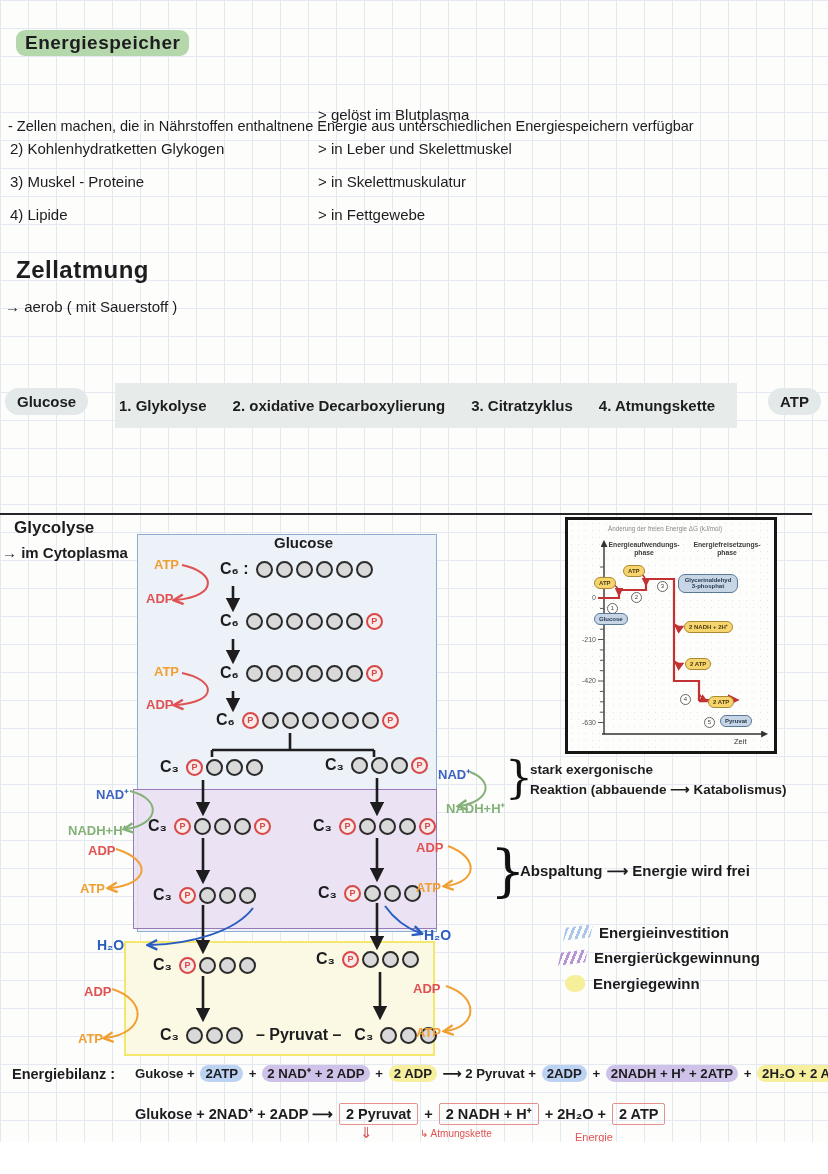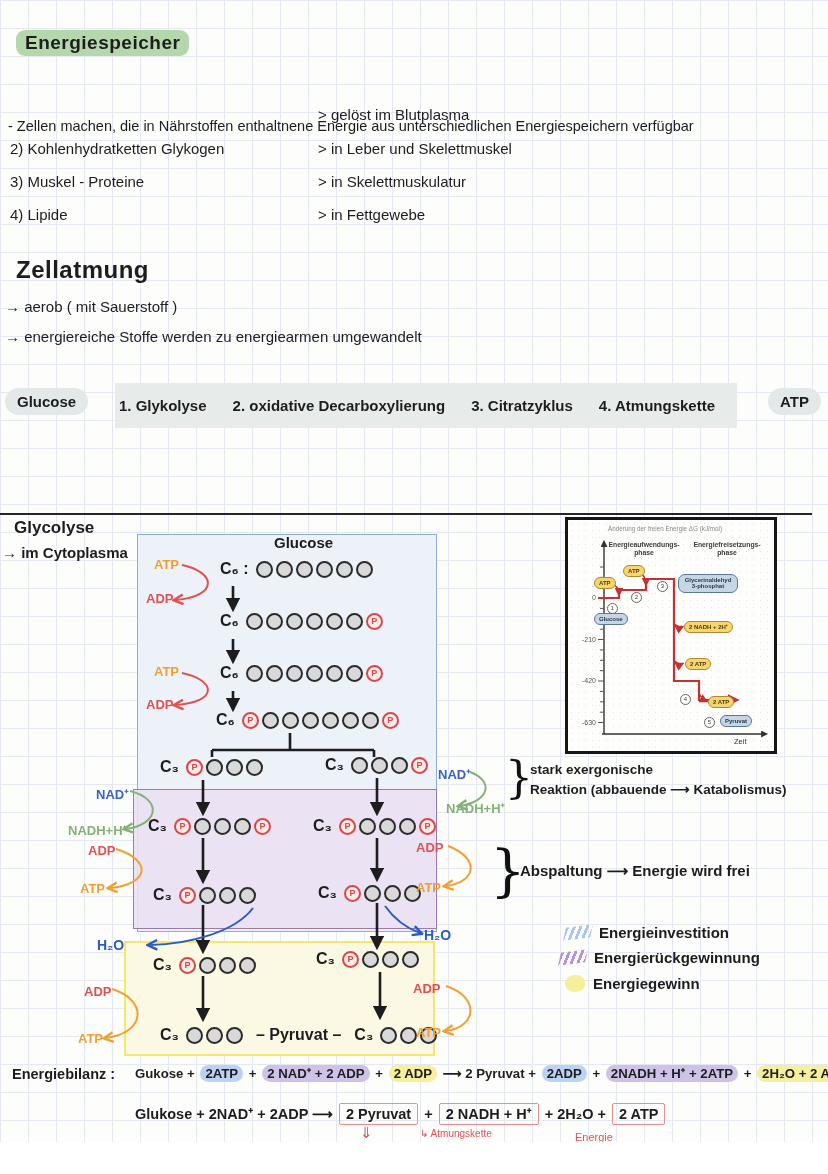--- a/index.html
+++ b/index.html
@@ -83,21 +83,20 @@
   <div class="abs list-row" style="left:318px;top:140px;">&gt; in Leber und  Skelettmuskel</div>
 
   <div class="abs list-row" style="left:10px;top:173px;">3) Muskel - Proteine</div>
   <div class="abs list-row" style="left:318px;top:173px;">&gt; in Skelettmuskulatur</div>
 
   <div class="abs list-row" style="left:10px;top:206px;">4) Lipide</div>
   <div class="abs list-row" style="left:318px;top:206px;">&gt; in Fettgewebe</div>
 
   <div class="abs title2" style="left:16px;top:256px;">Zellatmung</div>
   <div class="abs list-row" style="left:5px;top:298px;">→ aerob ( mit Sauerstoff )</div>
-  <div class="abs list-row" style="left:5px;top:328px;">→ energiereiche Stoffe werden zu energiearmen umgewandelt</div>
 
   <div class="abs pill-gray" style="left:5px;top:388px;">Glucose</div>
   <div class="abs bar-gray" style="left:115px;top:383px;width:614px;">
     <span>1. Glykolyse</span>
     <span>2. oxidative Decarboxylierung</span>
     <span>3. Citratzyklus</span>
     <span>4. Atmungskette</span>
   </div>
   <div class="abs pill-gray" style="left:768px;top:388px;">ATP</div>
 

